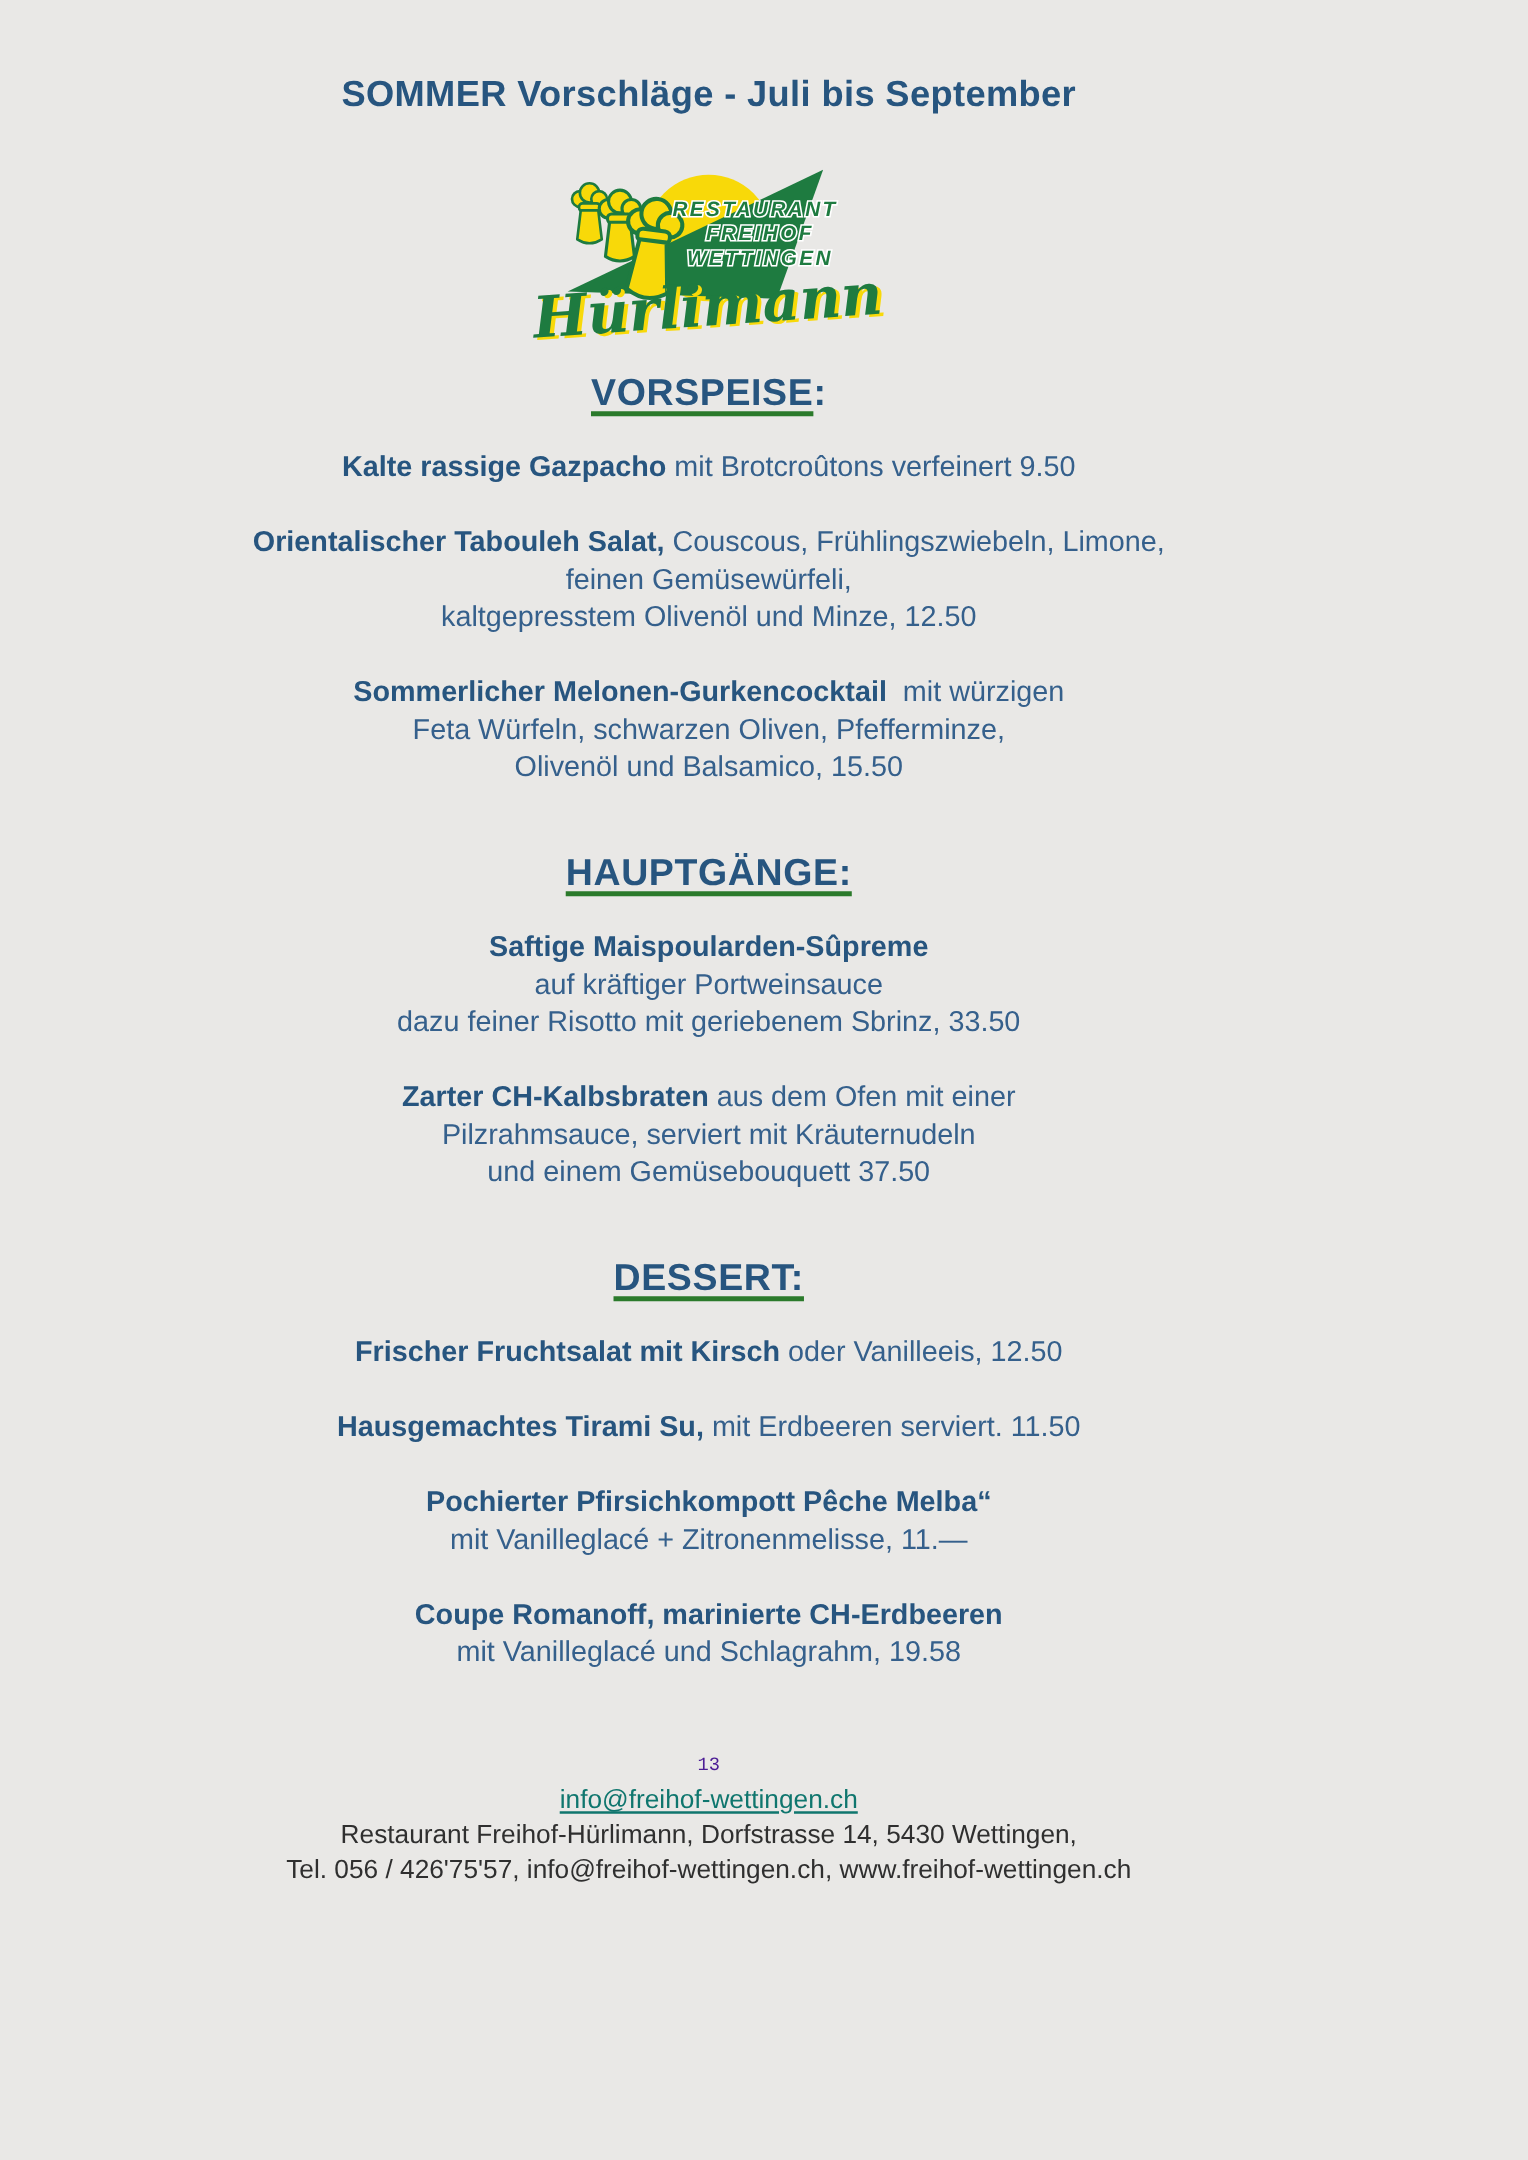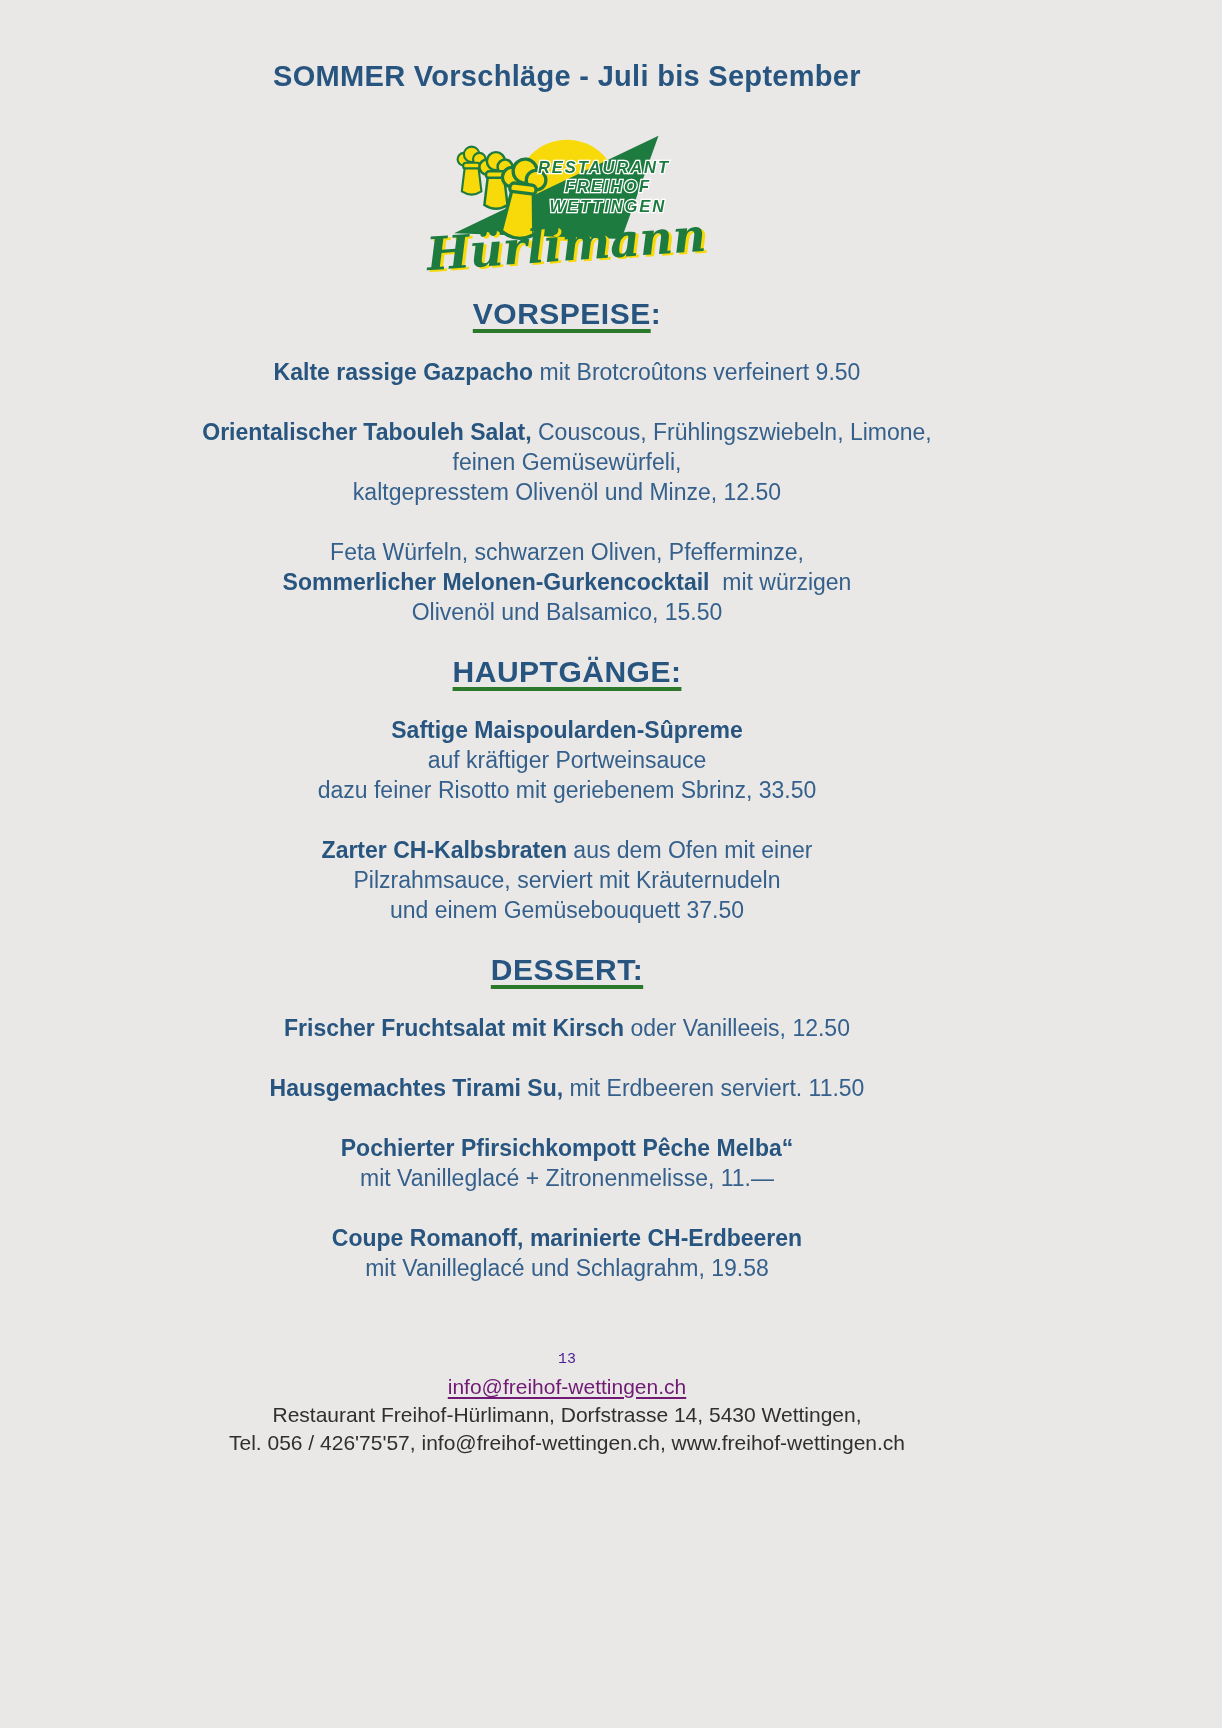--- a/index.html
+++ b/index.html
@@ -30,21 +30,21 @@
   }
   .doc-title{
     font-size:29px;
     font-weight:700;
     color:var(--blue-bold);
     letter-spacing:.3px;
     margin-bottom:36px;
   }
   .logo-wrap{margin:0 auto 14px auto;text-align:center;}
   .menu-section{margin-top:0;}
-  .menu-section + .menu-section{margin-top:28px;}
+  .menu-section + .menu-section{margin-top:54px;}
   .section-heading{
     font-size:30px;
     font-weight:700;
     color:var(--blue-bold);
     margin-bottom:26px;
     letter-spacing:.5px;
   }
   .heading-underlined{
     text-decoration:underline;
     text-decoration-color:var(--green);
@@ -68,21 +68,21 @@
   }
   .page-number{
     font-family:Liberation Mono, monospace;
     font-size:15px;
     color:#4c1d95;
     line-height:26px;
   }
   .email-link{
     display:inline-block;
     font-size:21px;
-    color:#701a75;
+    color:#0f766e;
     text-decoration:underline;
     text-underline-offset:3px;
     line-height:28px;
     cursor:pointer;
   }
   .footer-line{
     font-size:21px;
     color:var(--footer);
     line-height:28px;
   }
@@ -144,22 +144,22 @@
           <h2 class="section-heading"><span class="heading-underlined">VORSPEISE</span><span class="heading-suffix">:</span></h2>
           <div class="menu-item">
             <div class="item-line"><span class="seg bold">Kalte rassige Gazpacho</span><span class="seg"> mit Brotcroûtons verfeinert 9.50</span></div>
           </div>
           <div class="menu-item">
             <div class="item-line"><span class="seg bold">Orientalischer Tabouleh Salat,</span><span class="seg"> Couscous, Frühlingszwiebeln, Limone,</span></div>
             <div class="item-line"><span class="seg">feinen Gemüsewürfeli,</span></div>
             <div class="item-line"><span class="seg">kaltgepresstem Olivenöl und Minze, 12.50</span></div>
           </div>
           <div class="menu-item">
+            <div class="item-line"><span class="seg bold">Sommerlicher Melonen-Gurkencocktail</span><span class="seg">  mit würzigen</span></div>
             <div class="item-line"><span class="seg">Feta Würfeln, schwarzen Oliven, Pfefferminze,</span></div>
-            <div class="item-line"><span class="seg bold">Sommerlicher Melonen-Gurkencocktail</span><span class="seg">  mit würzigen</span></div>
             <div class="item-line"><span class="seg">Olivenöl und Balsamico, 15.50</span></div>
           </div>
         </section>
         <section class="menu-section">
           <h2 class="section-heading"><span class="heading-underlined">HAUPTGÄNGE:</span><span class="heading-suffix"></span></h2>
           <div class="menu-item">
             <div class="item-line"><span class="seg bold">Saftige Maispoularden-Sûpreme</span></div>
             <div class="item-line"><span class="seg">auf kräftiger Portweinsauce</span></div>
             <div class="item-line"><span class="seg">dazu feiner Risotto mit geriebenem Sbrinz, 33.50</span></div>
           </div>

